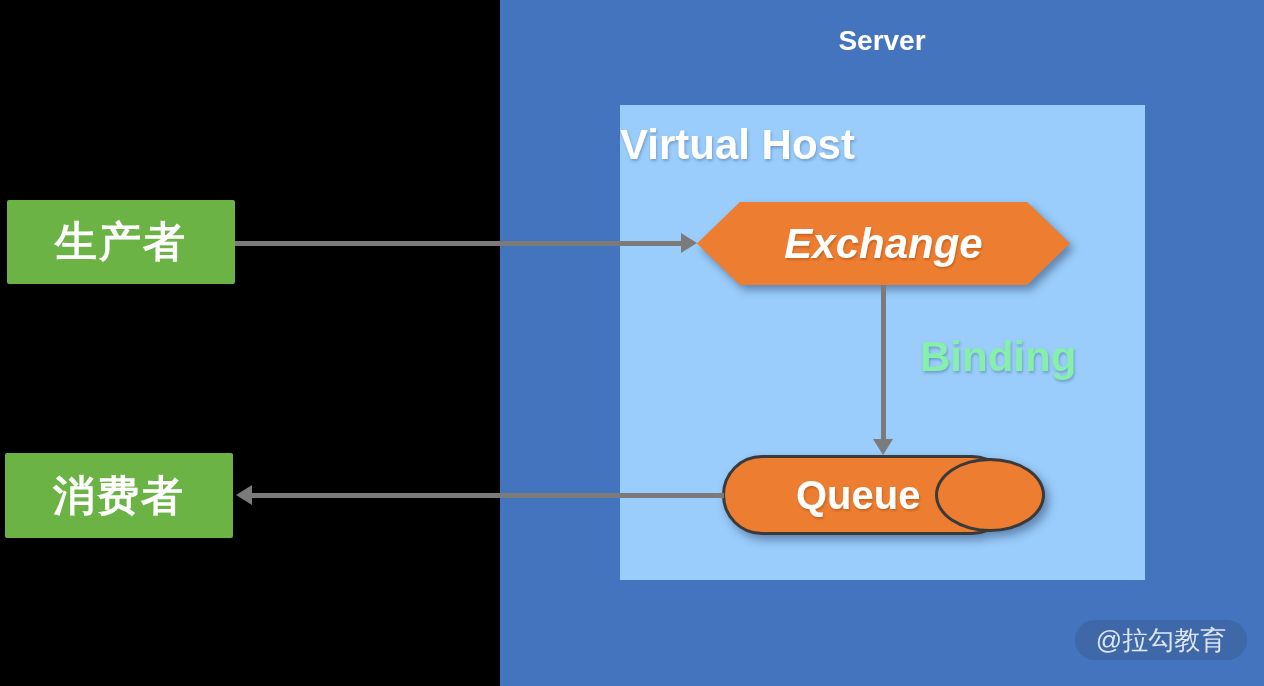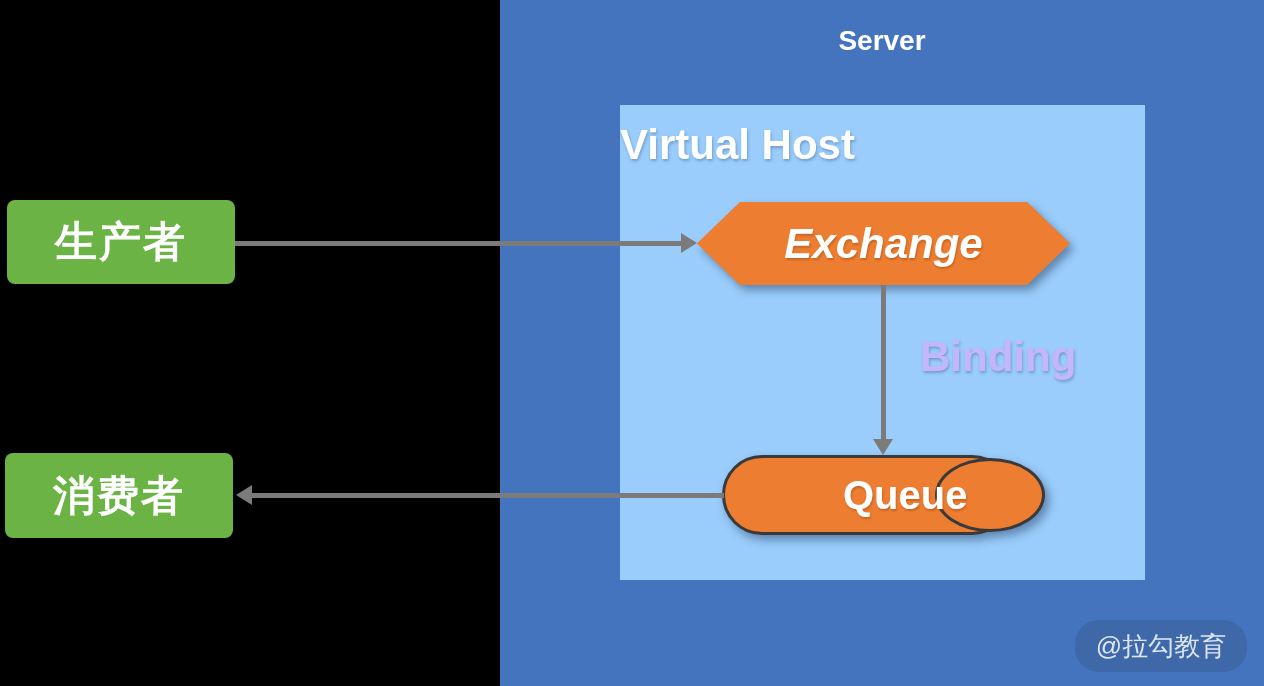--- a/index.html
+++ b/index.html
@@ -69,21 +69,21 @@
     position: absolute;
     left: 873px; top: 439px;
     width: 0; height: 0;
     border-left: 10px solid transparent;
     border-right: 10px solid transparent;
     border-top: 16px solid var(--arrow-gray);
   }
   .binding-label {
     position: absolute;
     left: 920px; top: 334px;
-    font-size: 42px; font-weight: bold; color: #c4b5fd;
+    font-size: 42px; font-weight: bold; color: #86efac;
     line-height: 1.1;
     text-shadow: 1px 2px 3px rgba(40, 70, 120, 0.35);
   }
   .queue-wrap {
     position: absolute;
     left: 722px; top: 455px;
     width: 325px; height: 80px;
     filter: drop-shadow(4px 5px 5px rgba(25, 45, 85, 0.45));
   }
   .queue-pill {
@@ -103,25 +103,24 @@
     background: var(--node-orange);
     border: 3px solid var(--queue-outline);
     box-sizing: border-box;
   }
   .queue-label {
     position: absolute;
     left: 74px; top: 50%;
     transform: translateY(-50%);
     font-size: 40px; font-weight: bold; color: #ffffff;
     text-shadow: 1px 2px 2px rgba(120, 50, 0, 0.3);
-    margin-left: 47px;
   }
   .endpoint-box {
     position: absolute;
-    border-radius: 8px;
+    border-radius: 2px;
     background: var(--producer-green);
     display: flex; align-items: center; justify-content: center;
     font-size: 42px; font-weight: bold; color: #ffffff;
     letter-spacing: 2px;
   }
   .producer-box { left: 7px; top: 200px; width: 228px; height: 84px; }
   .consumer-box { left: 5px; top: 453px; width: 228px; height: 85px; }
   .produce-line {
     position: absolute;
     left: 235px; top: 241px;
@@ -146,21 +145,21 @@
     position: absolute;
     left: 236px; top: 485px;
     width: 0; height: 0;
     border-top: 10px solid transparent;
     border-bottom: 10px solid transparent;
     border-right: 16px solid var(--arrow-gray);
   }
   .watermark {
     position: absolute;
     left: 1075px; top: 620px;
-    width: 172px; height: 52px;
+    width: 172px; height: 40px;
     border-radius: 24px;
     background: var(--watermark-blue);
     display: flex; align-items: center; justify-content: center;
     font-size: 26px;
     color: var(--watermark-text);
   }
 </style>
 </head>
 <body>
 

